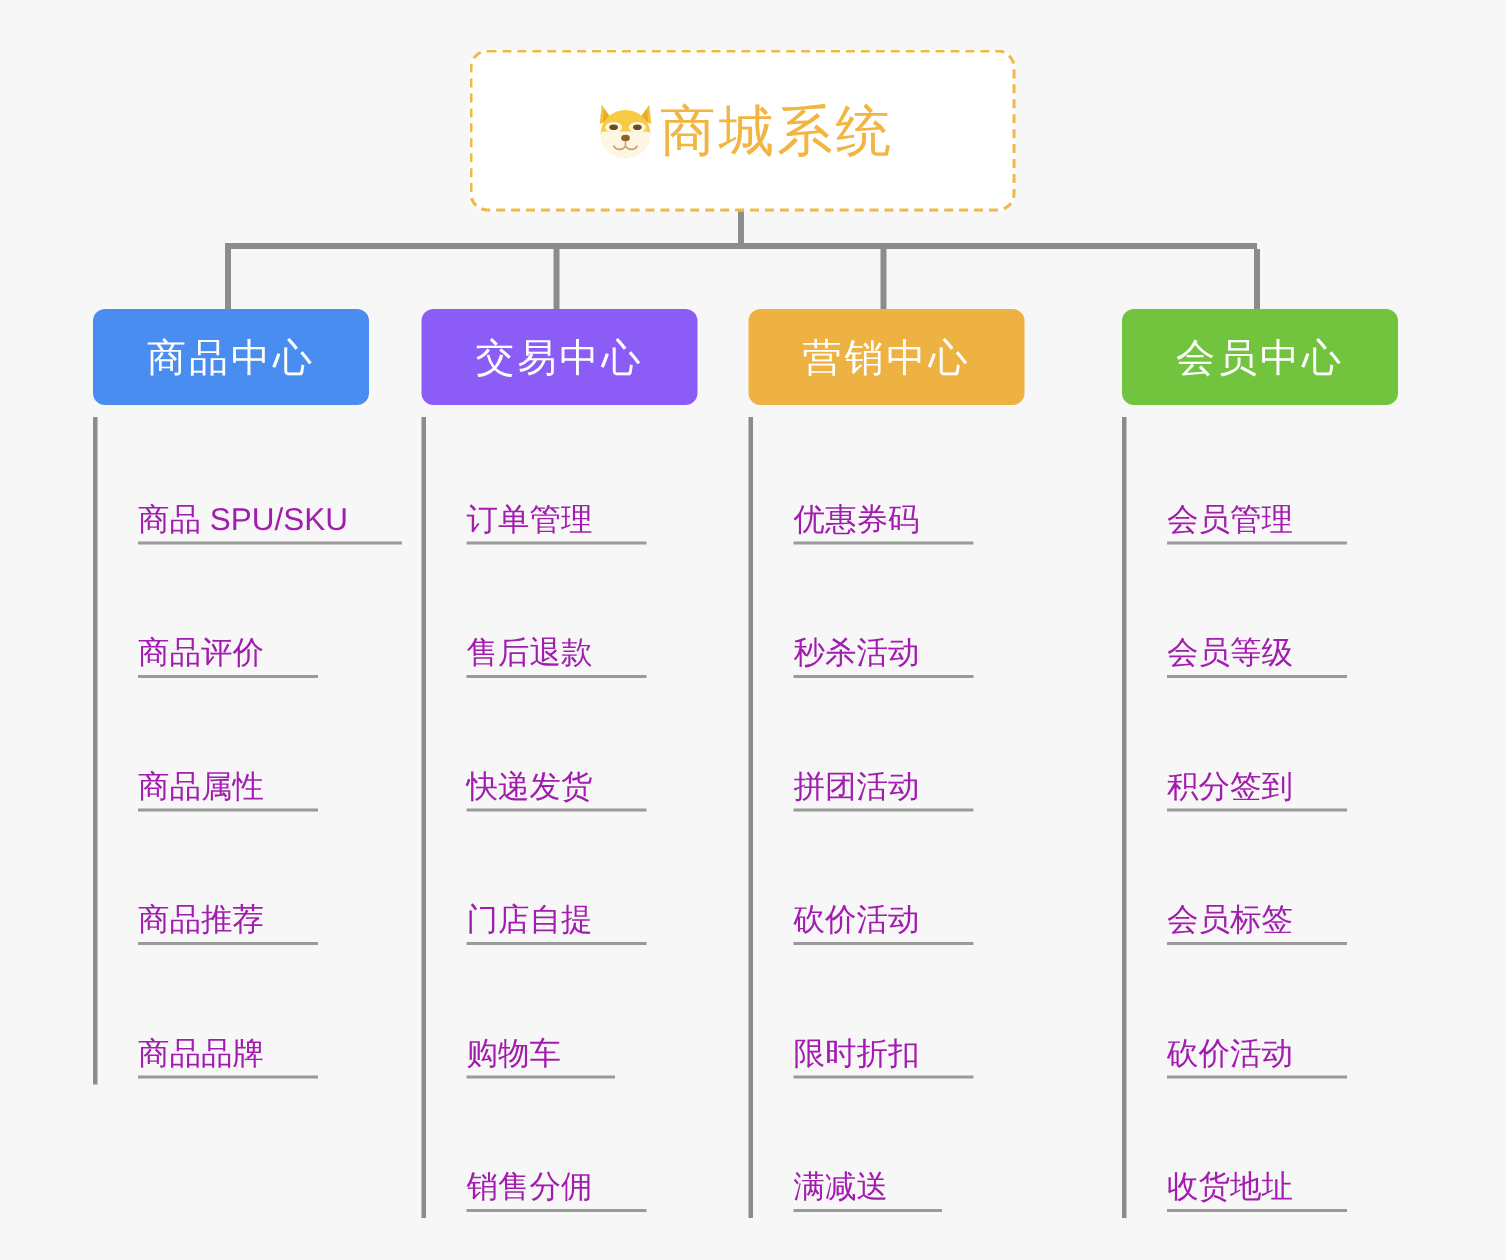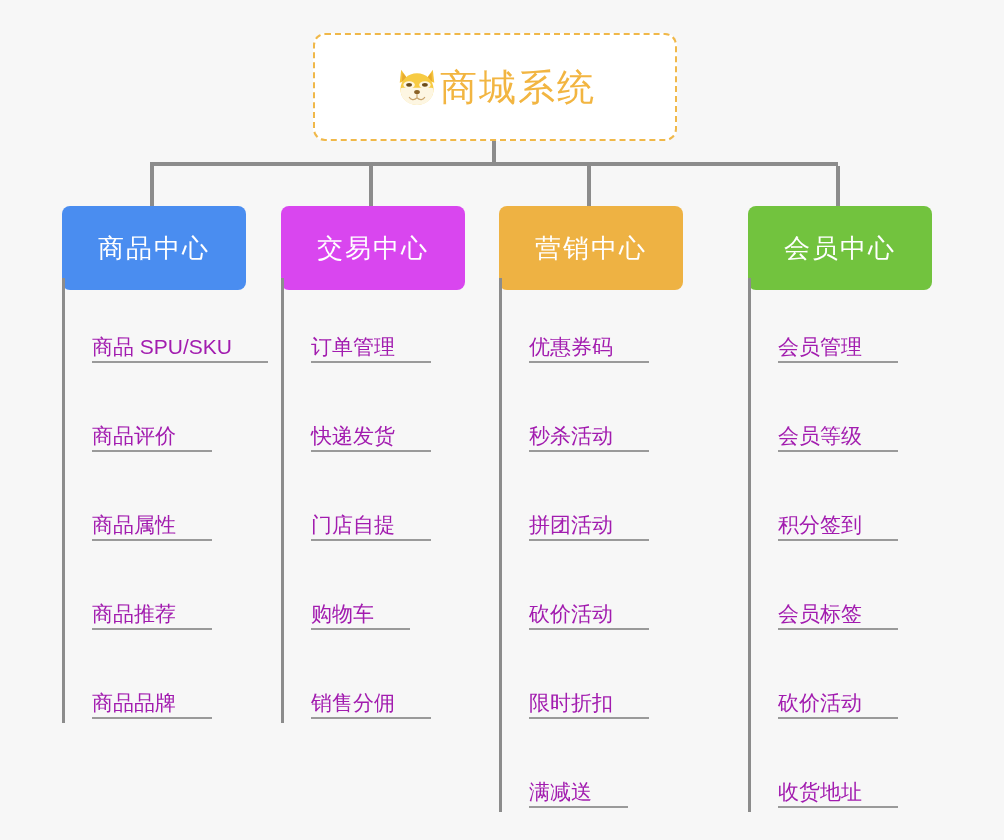--- a/index.html
+++ b/index.html
@@ -83,21 +83,21 @@
     top: 0;
     width: 4px;
     height: 40px;
     background: #8c8c8c;
   }
   .branch-header {
     position: absolute;
     top: 40px;
     left: -88px;
     width: 184px;
-    height: 84px;
+    height: 64px;
     box-sizing: border-box;
     border-radius: 8px;
     display: flex;
     align-items: center;
     justify-content: center;
     color: #ffffff;
     font-size: 26px;
     letter-spacing: 2px;
     white-space: nowrap;
   }
@@ -193,27 +193,30 @@
           <span class="leaf-label">商品推荐</span>
         </div>
       <div class="leaf-item">
           <span class="leaf-label">商品品牌</span>
         </div>
     </div>
   </div>
 
   <div class="branch branch-2">
     <div class="branch-drop" style="background: rgb(140, 140, 140);"></div>
-    <div class="branch-header" style="background: #d946ef;">
+    <div class="branch-header" style="background: #8b5cf6;">
       <span>交易中心</span>
     </div>
     <div class="leaf-stack">
       <div class="leaf-trunk" style="background: rgb(140, 140, 140);"></div>
       <div class="leaf-item">
           <span class="leaf-label">订单管理</span>
+        </div>
+      <div class="leaf-item">
+          <span class="leaf-label">售后退款</span>
         </div>
       <div class="leaf-item">
           <span class="leaf-label">快递发货</span>
         </div>
       <div class="leaf-item">
           <span class="leaf-label">门店自提</span>
         </div>
       <div class="leaf-item">
           <span class="leaf-label">购物车</span>
         </div>

